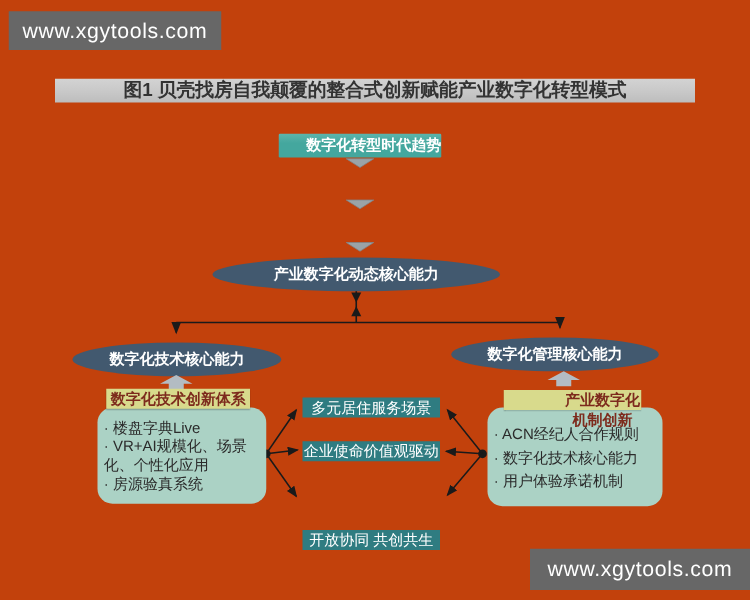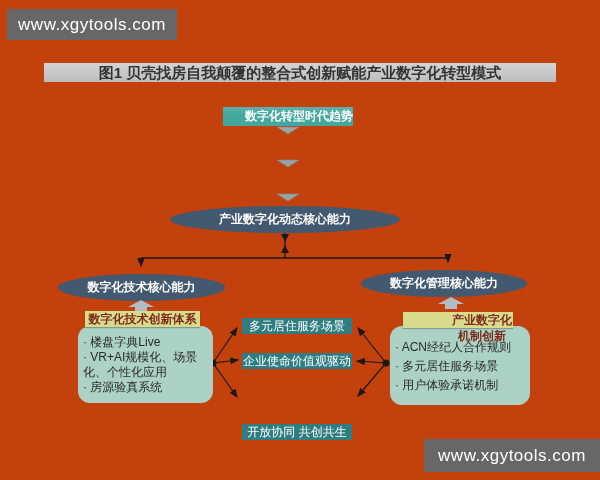--- a/index.html
+++ b/index.html
@@ -96,21 +96,21 @@
       <span class="item">· 楼盘字典Live</span><br>
       <span class="item">· VR+AI规模化、场景化、个性化应用</span><br>
       <span class="item">· 房源验真系统</span>
     </div>
   </div>
 
   <div class="abs sys-header" style="left:403px;top:312px;width:110px;padding-left:48px;">产业数字化机制创新</div>
   <div class="abs panel right" style="left:390px;top:326px;width:140px;height:79px;">
     <div class="items">
       <div class="item">· ACN经纪人合作规则</div>
-      <div class="item">· 多元居住服务场景</div>
+      <div class="item">· 数字化技术核心能力</div>
       <div class="item">· 用户体验承诺机制</div>
     </div>
   </div>
 
   <div class="abs mid-box" style="top:318px;">多元居住服务场景</div>
   <div class="abs mid-box" style="top:353px;">企业使命价值观驱动</div>
   <div class="abs mid-box" style="top:388px;margin-top:36px;">开放协同 共创共生</div>
 
 </div>
 

